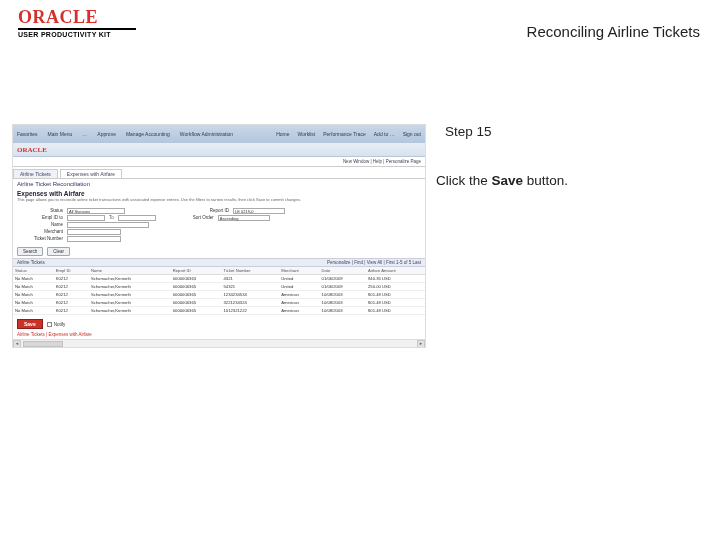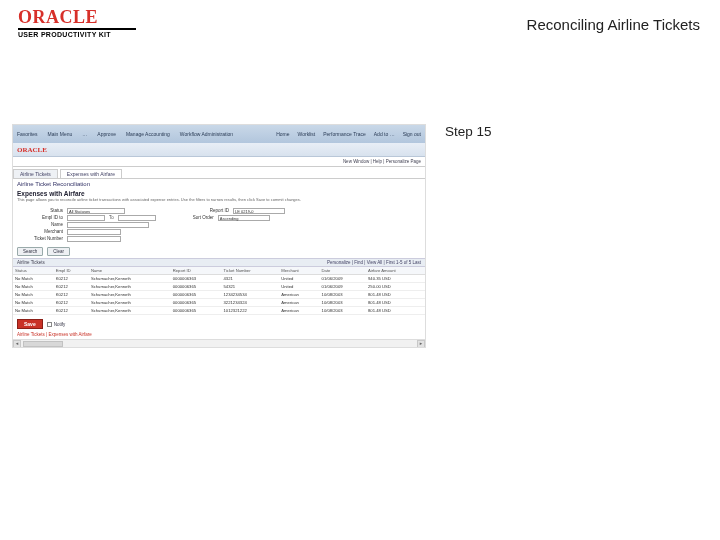--- a/index.html
+++ b/index.html
@@ -33,21 +33,21 @@
   }
   .upk {
     font-size: 7px;
     letter-spacing: 0.3px;
     color: #000;
     font-weight: bold;
   }
   .doc-title {
     font-size: 15px;
     color: #222;
-    margin-top: 8px;
+    margin-top: 15px;
     margin-right: 6px;
     text-align: center;
   }
   .content {
     position: absolute;
     top: 124px;
     left: 12px;
     display: flex;
     gap: 10px;
   }
@@ -309,15 +309,18 @@
       <span class="arrow">◂</span>
       <span class="track">
           <span class="thumb"></span>
         </span>
       <span class="arrow">▸</span>
     </div>
   </div>
 
   <div class="instructions">
     <div class="step">Step 15</div>
+    <div>
+      <span>Click the </span><b>Save</b><span> button.</span>
+    </div>
   </div>
 
 </div>
 
 </body></html>

